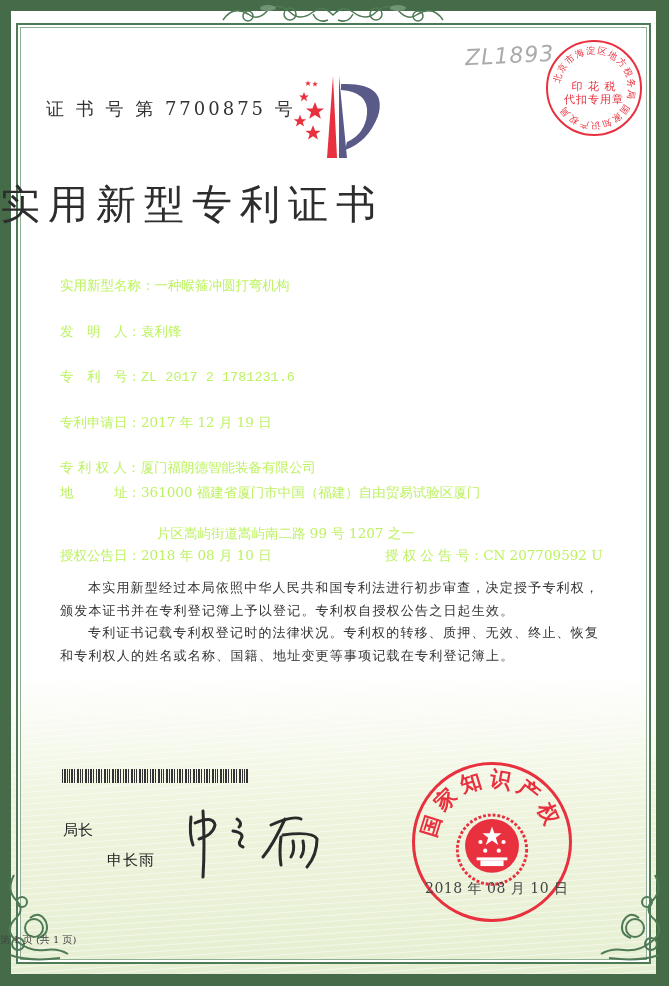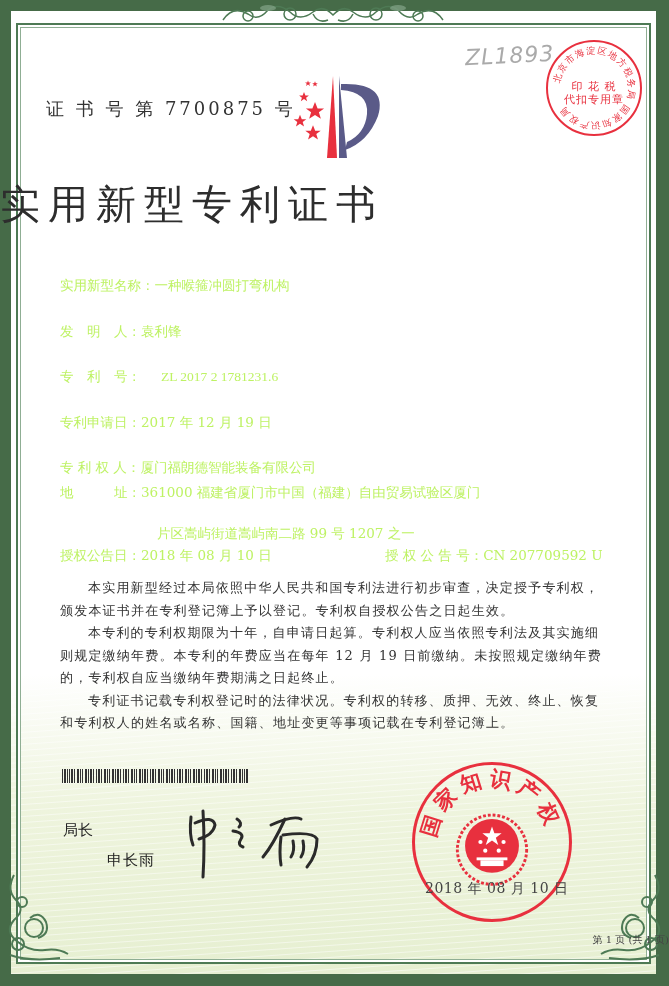--- a/index.html
+++ b/index.html
@@ -52,21 +52,21 @@
 
   .director-title { position: absolute; left: 63px; top: 821px; font-size: 15px; font-family: "DejaVu Sans", sans-serif; color: #222; }
   .director-name { position: absolute; left: 63px; top: 851px; font-size: 15px; font-family: Liberation Sans, sans-serif; color: #222; letter-spacing: 1px; margin-left: 44px; }
   .signature { position: absolute; left: 183px; top: 805px; width: 160px; height: 80px; }
 
   .office-seal {
     position: absolute; left: 412px; top: 762px; width: 160px; height: 160px;
     border: 3px solid #e8303e; border-radius: 50%;
   }
   .seal-date { position: absolute; left: 425px; top: 880px; font-size: 14px; color: #444; letter-spacing: 0.5px; }
-  .footer { position: absolute; left: 0; right: 0; top: 933px; text-align: right; font-size: 10px; color: #444; margin-left: 16px; }
+  .footer { position: absolute; left: 0; right: 0; top: 933px; text-align: left; font-size: 10px; color: #444; }
 </style>
 </head>
 <body>
 
 <div class="sheet">
   <div class="sheet-grad"></div>
   <div class="inner-frame"></div>
 </div>
 
 <svg class="ornament top-ornament" viewBox="0 0 230 30">
@@ -143,21 +143,21 @@
 
 <div class="title">实用新型专利证书</div>
 
 <div class="field" style="top:277px;">
   <span class="label">实用新型名称：</span><span class="value">一种喉箍冲圆打弯机构</span>
 </div>
 <div class="field" style="top:323px;">
   <span class="label">发　明　人：</span><span class="value">袁利锋</span>
 </div>
 <div class="field" style="top:368px;">
-  <span class="label">专　利　号：</span><span class="value" style="font-family:Liberation Serif, serif;margin-left:20px;">ZL 2017 2 1781231.6</span>
+  <span class="label">专　利　号：</span><span class="value" style="font-family:Liberation Mono, monospace;">ZL 2017 2 1781231.6</span>
 </div>
 <div class="field" style="top:414px;">
   <span class="label">专利申请日：</span><span class="value">2017 年 12 月 19 日</span>
 </div>
 <div class="field" style="top:459px;">
   <span class="label">专 利 权 人：</span><span class="value">厦门福朗德智能装备有限公司</span>
 </div>
 <div class="field" style="top:484px;">
   <span class="label">地　　　址：</span><span class="value">361000 福建省厦门市中国（福建）自由贸易试验区厦门</span>
 </div>
@@ -166,21 +166,20 @@
 </div>
 <div class="field" style="top:547px;">
   <span class="label">授权公告日：</span><span class="value">2018 年 08 月 10 日</span>
 </div>
 <div class="field" style="top:547px; left:385px;">
   <span class="label">授 权 公 告 号：</span><span class="value">CN 207709592 U</span>
 </div>
 
 <div class="body-text" style="top:577px;">
   <p>本实用新型经过本局依照中华人民共和国专利法进行初步审查，决定授予专利权，颁发本证书并在专利登记簿上予以登记。专利权自授权公告之日起生效。</p>
-  <p>本专利的专利权期限为十年，自申请日起算。专利权人应当依照专利法及其实施细则规定缴纳年费。本专利的年费应当在每年 12 月 19 日前缴纳。未按照规定缴纳年费的，专利权自应当缴纳年费期满之日起终止。</p>
   <p>专利证书记载专利权登记时的法律状况。专利权的转移、质押、无效、终止、恢复和专利权人的姓名或名称、国籍、地址变更等事项记载在专利登记簿上。</p>
 </div>
 
 <svg class="barcode" viewBox="0 0 186 14" preserveAspectRatio="none">
   <g fill="#333">
     <rect x="0" y="0" width="1" height="14"></rect>
       <rect x="2" y="0" width="2" height="14"></rect>
       <rect x="5" y="0" width="1" height="14"></rect>
       <rect x="7" y="0" width="1" height="14"></rect>
     <rect x="9" y="0" width="2" height="14"></rect>

